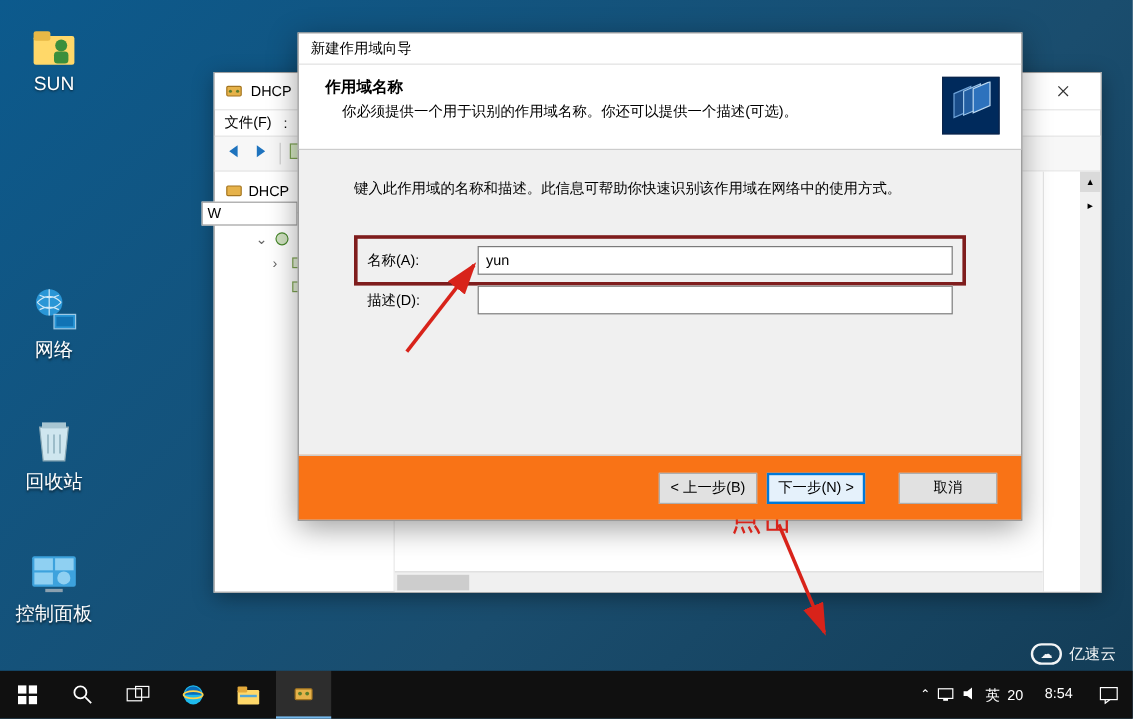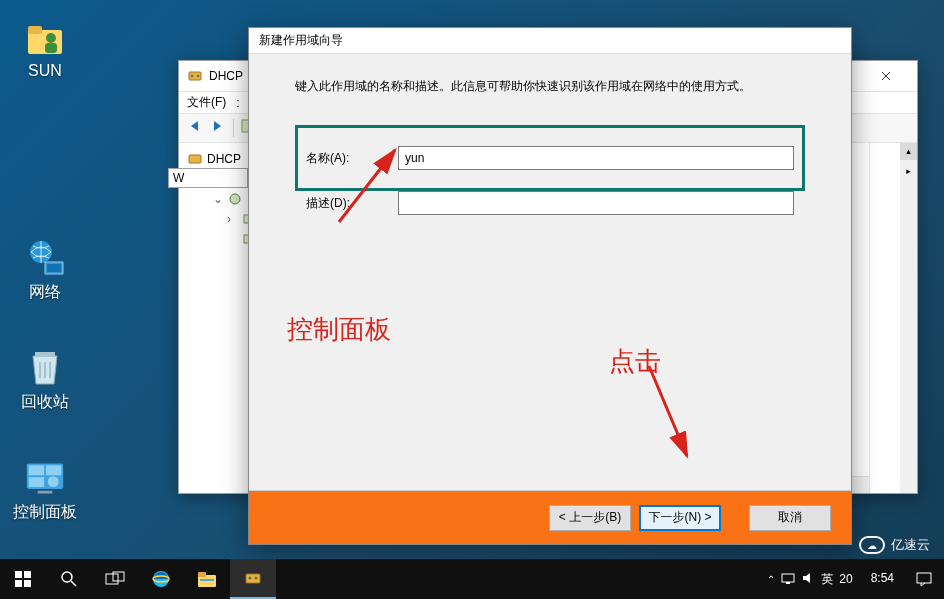--- a/index.html
+++ b/index.html
@@ -41,32 +41,32 @@
   .mmc-main .hscroll .thumb { position:absolute; left:2px; top:2px; width:60px; height:13px; background:#cdcdcd; }
   .mmc-actions { width:48px; background:#fff; border-left:1px solid #e5e5e5; position:relative;}
   .mmc-actions .vscr { position:absolute; right:0; top:0; bottom:0; width:17px; background:#f0f0f0;}
   .mmc-actions .vscr .up { position:absolute; top:0; left:0; right:0; height:17px; background:#dadada; text-align:center; font-size:9px; line-height:17px;}
   .mmc-actions .vscr .rt { position:absolute; top:20px; left:0; right:0; height:17px; text-align:center; font-size:9px; line-height:17px;}
 
   
   .w2 { position:absolute; left:168px; top:168px; width:80px; height:20px; background:#fff; border:1px solid #a0a0a0; font-size:12px; padding:0 4px; display:flex; align-items:center; }
 
   
-  .wizard { position:absolute; left:248px; top:27px; width:604px; height:518px; background:#f0f0f0; border:1px solid #888; box-shadow:0 6px 24px rgba(0,0,0,.4); }
+  .wizard { position:absolute; left:248px; top:27px; width:604px; height:407px; background:#f0f0f0; border:1px solid #888; box-shadow:0 6px 24px rgba(0,0,0,.4); }
   .wiz-title { height:26px; background:#fff; display:flex; align-items:center; padding:0 10px; font-size:12px; border-bottom:1px solid #ddd;}
   .wiz-header { background:#fff; padding:10px 18px 12px 22px; display:flex; align-items:flex-start; border-bottom:1px solid #ccc;}
   .wiz-header .txt { flex:1; font-size:12px;}
   .wiz-header .txt b { font-size:13px; }
   .wiz-header .pic { width:48px; height:48px; background:#002a5c; border:1px solid #0a244a; display:flex; align-items:center; justify-content:center; margin-left:10px;}
   .wiz-body { padding:24px 46px 10px 46px; font-size:12px; position:relative; height:342px;}
   .wiz-body .hint { margin-bottom:30px; }
   .form-row { display:flex; align-items:center; margin-bottom:18px; }
   .form-row label { width:92px; }
   .form-row input { flex:1; height:24px; border:1px solid #7a7a7a; padding:2px 6px; font-size:12px; background:#fff; outline:none;}
-  .red-box { border:3px solid #0f766e; padding:18px 8px; }
+  .red-box { border:3px solid #7f1d1d; padding:6px 8px; }
   .anno { position:absolute; color:#d8231a; font-family: "KaiTi","STKaiti",serif; font-size:26px; font-weight:500; }
   .arrow { position:absolute; pointer-events:none; }
   .wiz-footer { position:absolute; left:0; right:0; bottom:0; height:54px; border-top:1px solid #ccc; display:flex; align-items:center; justify-content:flex-end; padding:0 20px; gap:8px; background:#f97316;}
   .btn { min-width:82px; height:26px; font-size:12px; background:#e1e1e1; border:1px solid #adadad; cursor:pointer; }
   .btn.primary { border:2px solid #0078d7; background:#e5f1fb; }
 
 </style>
 </head>
 <body>
 
@@ -225,20 +225,33 @@
 </div>
 
 <div class="w2">
   <span>W</span>
 </div>
 
 <div class="wizard">
   <div class="wiz-title">
     <span>新建作用域向导</span>
   </div>
+  <div class="wiz-header">
+    <div class="txt">
+      <b>作用域名称</b><br>
+      <span style="padding-left:14px; display:inline-block; margin-top:3px;">你必须提供一个用于识别的作用域名称。你还可以提供一个描述(可选)。</span>
+    </div>
+    <div class="pic">
+      <svg width="40" height="40" viewBox="0 0 40 40">
+          <path d="M6 10 L20 4 L20 24 L6 30 Z" fill="#1a4d8a" stroke="#6fa3d8"></path>
+          <path d="M14 8 L28 2 L28 22 L14 28 Z" fill="#235fa3" stroke="#9cc4e8"></path>
+          <path d="M22 6 L36 0 L36 20 L22 26 Z" fill="#2d72bd" stroke="#bcd9f2"></path>
+        </svg>
+    </div>
+  </div>
   <div class="wiz-body">
     <div class="hint">键入此作用域的名称和描述。此信息可帮助你快速识别该作用域在网络中的使用方式。</div>
 
     <div class="red-box">
       <div class="form-row" style="margin-bottom:0;">
         <label>名称(A):</label>
         <input type="text" value="yun" style="">
       </div>
     </div>
 

